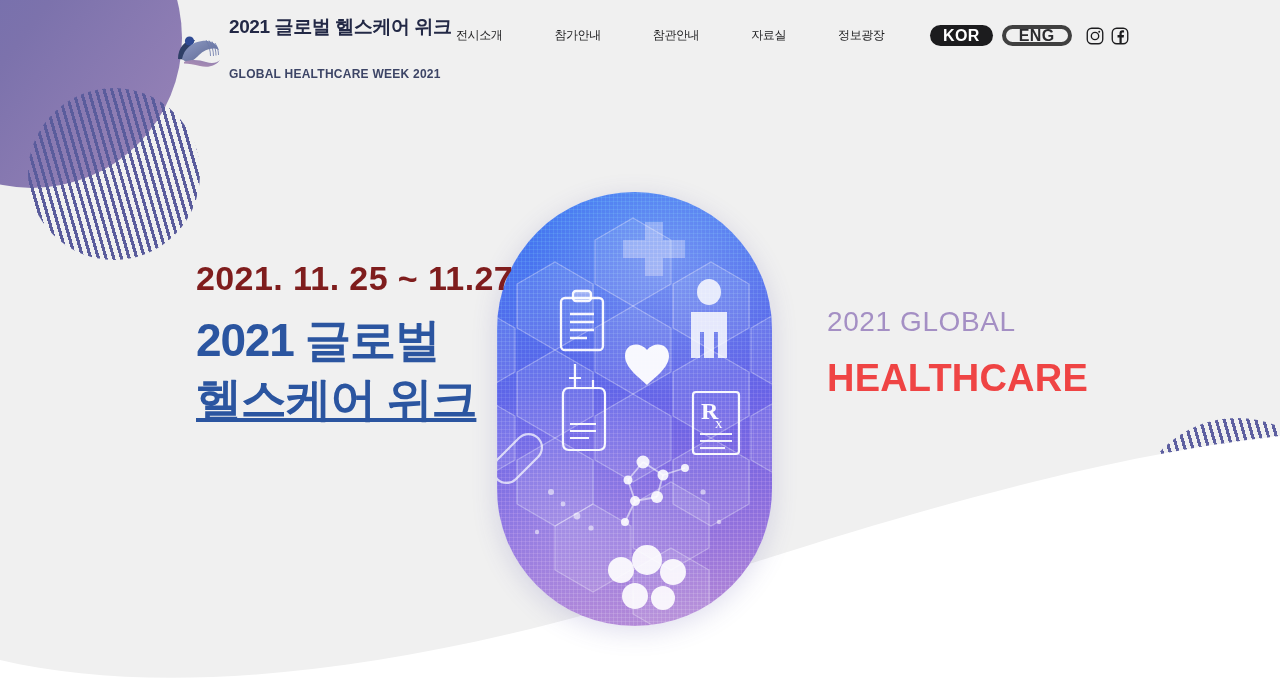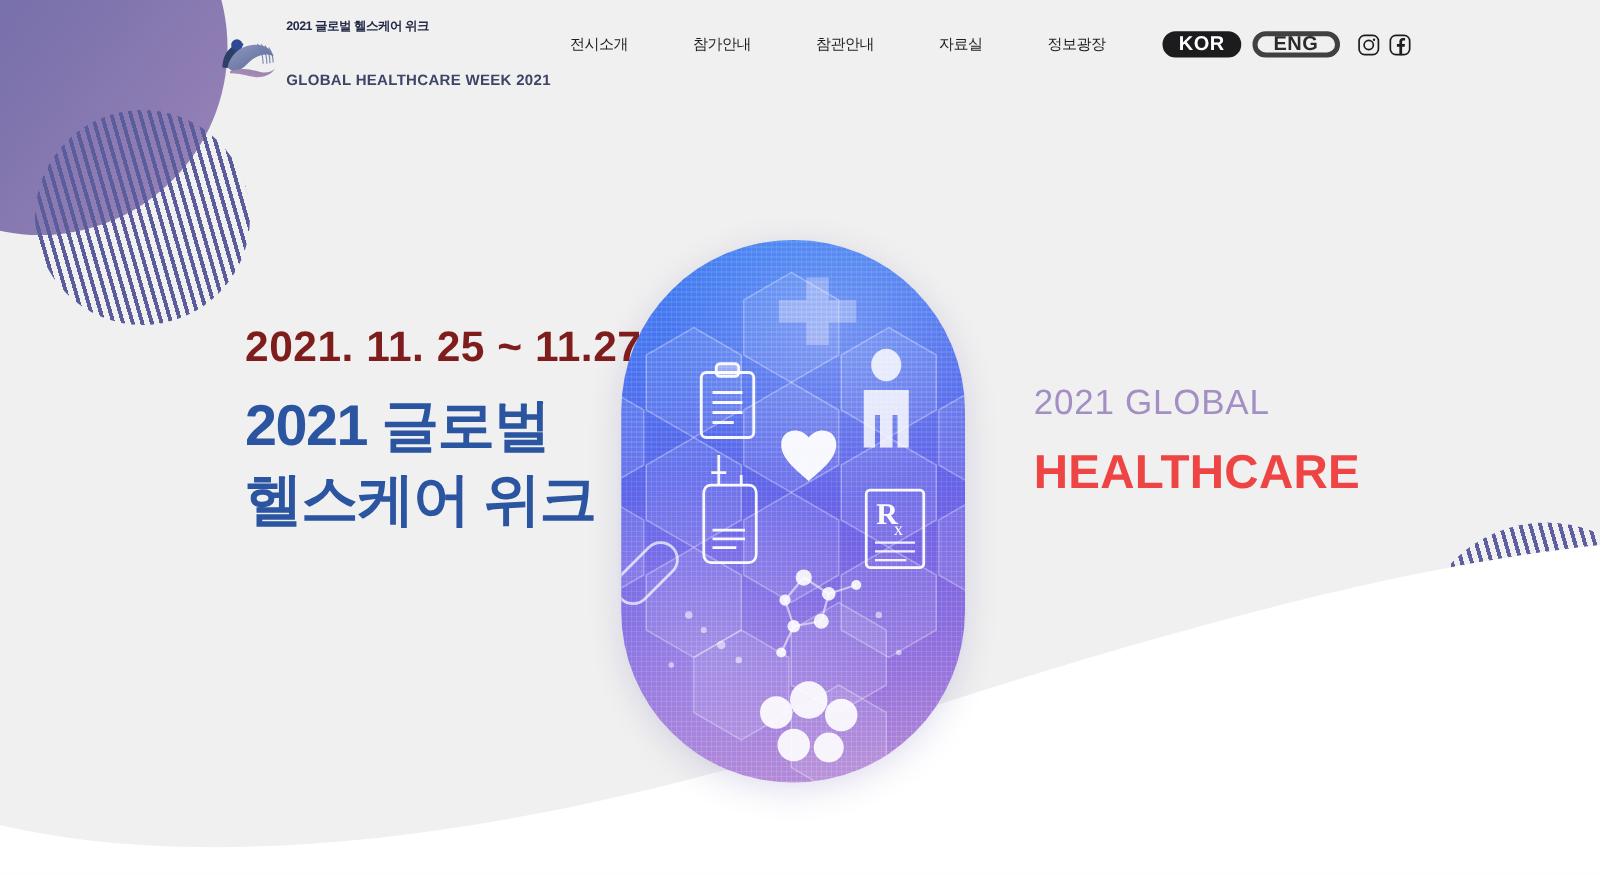--- a/index.html
+++ b/index.html
@@ -47,21 +47,21 @@
     position:absolute; left:0; top:0; width:1280px; height:70px;
     display:flex; align-items:center; z-index:40;
   }
   .logo{
     position:absolute; left:172px; top:16px;
     display:flex; align-items:center; gap:7px; cursor:pointer;
   }
   .logo-mark{ width:50px; height:40px; flex:0 0 auto; }
   .logo-text{ display:flex; flex-direction:column; gap:2px; }
   .logo-kr{
-    font-size:10px; font-weight:bold; color:#232946;
+    font-size:19px; font-weight:bold; color:#232946;
     letter-spacing:-0.4px; line-height:1.15; white-space:nowrap;
   }
   .logo-en{
     font-size:12px; font-weight:bold; color:#3d4566;
     letter-spacing:0.25px; line-height:1.15; white-space:nowrap;margin-top:28px;
   }
 
   .nav{
     position:absolute; left:430px; top:24px;
     display:flex; align-items:center; gap:0;
@@ -92,21 +92,21 @@
   }
   .hero-date{
     font-size:34px; font-weight:bold; color:#7f1d1d;
     letter-spacing:0.4px; line-height:1.2; white-space:nowrap;
   }
   .hero-title{
     margin-top:12px;
     font-size:46px; font-weight:bold; color:#2b55a0;
     letter-spacing:-1.2px; line-height:1.28; white-space:nowrap;
   }
-  .hero-title .l2{ display:block; }
+  .hero-title .l2{ display:block;text-decoration:underline; }
 
   .hero-right{
     position:absolute; left:806px; top:305px; z-index:25;margin-left:21px;
   }
   .hero-en-sm{
     font-size:28px; font-weight:500; color:#a48fc4;
     letter-spacing:0.6px; line-height:1.2; white-space:nowrap;
   }
   .hero-en-lg{
     margin-top:16px;

